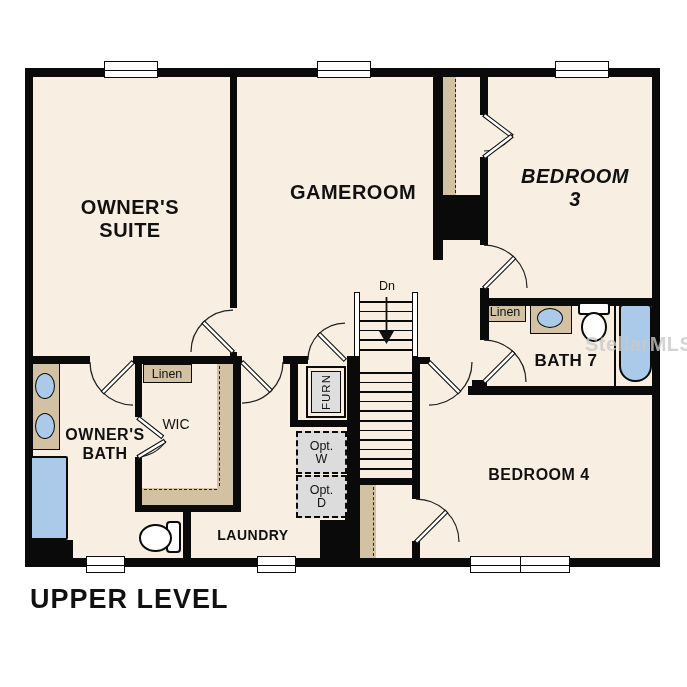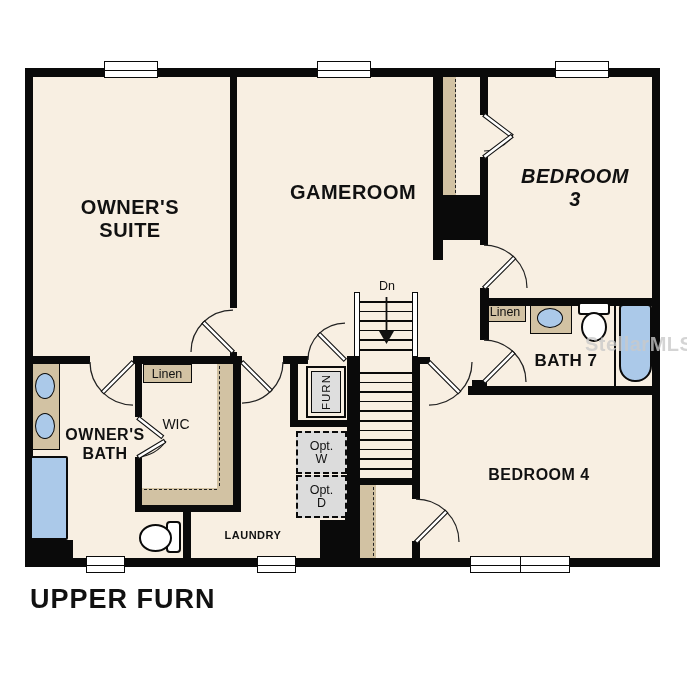--- a/index.html
+++ b/index.html
@@ -171,20 +171,20 @@
 </svg>
 
 <div class="room-label" style="left:130px;top:219px;font-size:20px;line-height:23px;">OWNER'S
 SUITE</div>
 <div class="room-label" style="left:336px;top:192px;font-size:20px;margin-left:17px;">GAMEROOM</div>
 <div class="room-label" style="left:575px;top:188px;font-size:20px;font-style:italic;">BEDROOM 3</div>
 <div class="room-label" style="left:539px;top:475px;font-size:16px;">BEDROOM 4</div>
 <div class="room-label" style="left:566px;top:361px;font-size:17px;">BATH 7</div>
 <div class="room-label" style="left:105px;top:444px;font-size:16px;line-height:19px;">OWNER'S
 BATH</div>
-<div class="room-label" style="left:253px;top:535px;font-size:11px;">LAUNDRY</div>
+<div class="room-label" style="left:253px;top:535px;font-size:14px;">LAUNDRY</div>
 <div class="small-label" style="left:176px;top:424px;font-size:14px;">WIC</div>
 <div class="small-label" style="left:167px;top:374px;font-size:12.5px;">Linen</div>
 <div class="small-label" style="left:505px;top:312px;font-size:12.5px;">Linen</div>
 <div class="small-label" style="left:387px;top:286px;font-size:12.5px;">Dn</div>
 
-<div class="title">UPPER FURN</div>
+<div class="title">UPPER LEVEL</div>
 <div class="watermark">StellarMLS</div>
 
 </body></html>

